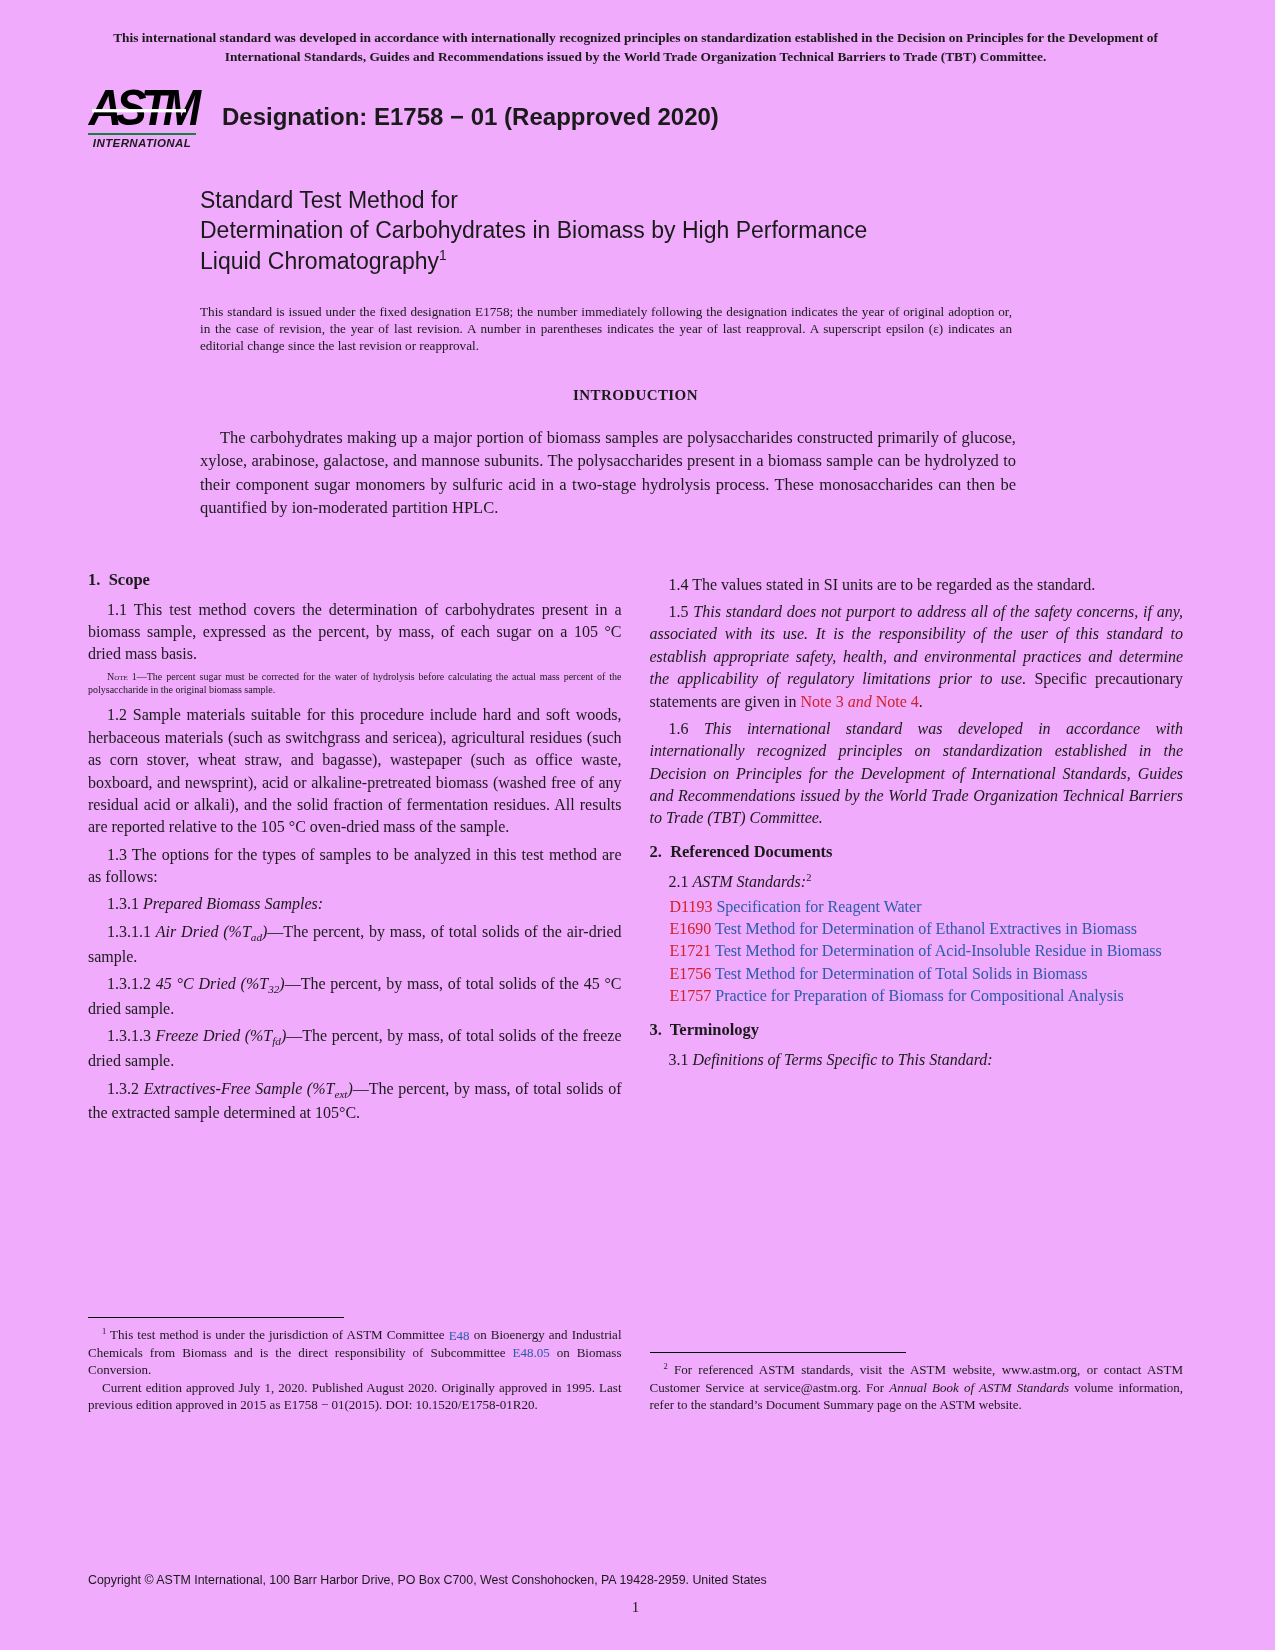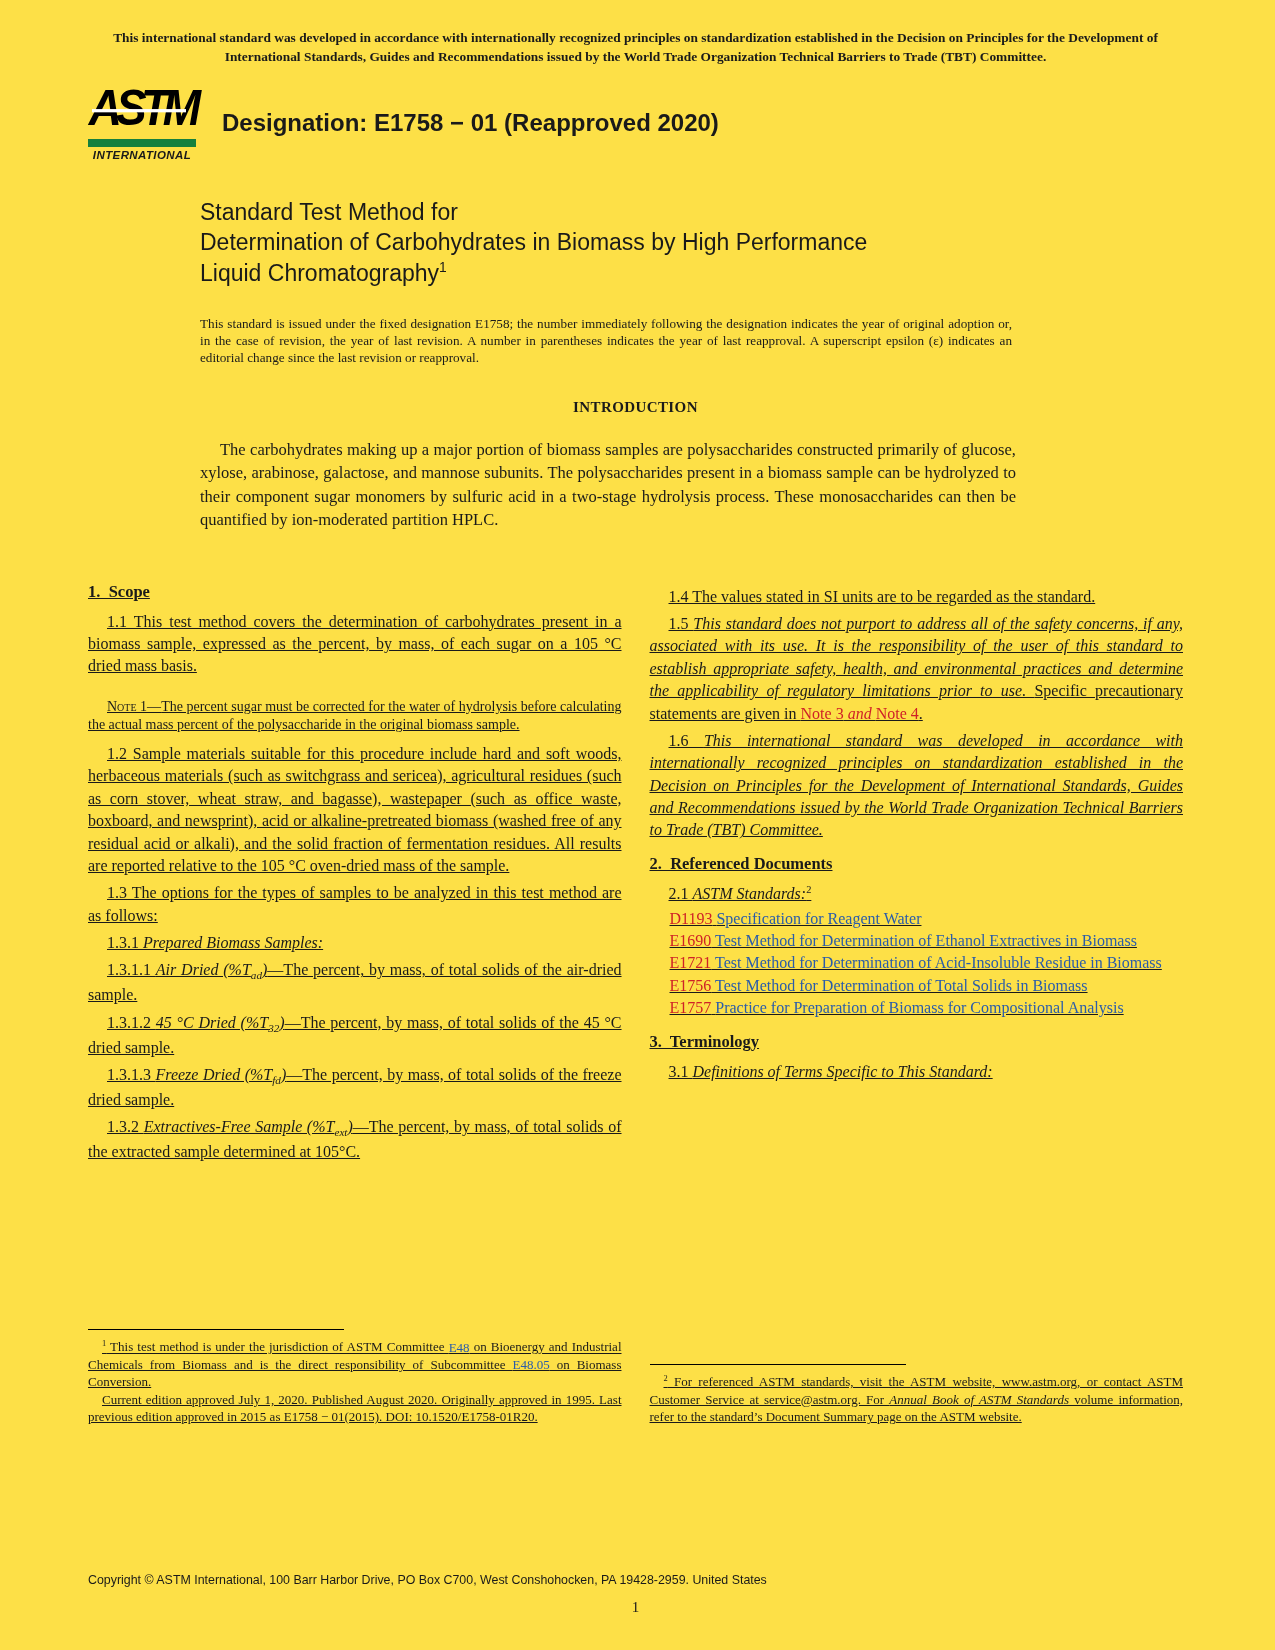--- a/index.html
+++ b/index.html
@@ -5,43 +5,43 @@
   :root{
     --red:#cf2127;
     --blue:#2a5caa;
     --ink:#1a1a1a;
   }
   *{box-sizing:border-box;}
   html,body{margin:0;padding:0;background:#ffffff;}
   .page{
     width:1275px;height:1650px;
     padding:28px 92px 34px 88px;
-    background:#fde047;color:var(--ink);
+    background:#f0abfc;color:var(--ink);
     font-family:"Liberation Serif",serif;
     display:flex;flex-direction:column;
     position:relative;overflow:hidden;
   }
   
   .disclaimer{
     font-weight:bold;font-size:13.4px;line-height:1.45;
     text-align:center;margin:0 0 10px 0;
   }
   
   .brand-row{display:flex;align-items:center;gap:26px;margin:8px 0 0 0;}
   .logo{width:108px;text-align:center;position:relative;flex:0 0 auto;}
   .logo-letters{
     font-family:"Liberation Sans",sans-serif;font-weight:bold;font-style:italic;
     font-size:46px;letter-spacing:-6px;line-height:1;color:#000;
     transform:scaleY(1.08);position:relative;
   }
   .logo-stripe{position:absolute;left:4px;right:10px;top:24px;height:3px;background:#fff;}
   .logo-sub{
     font-family:"Liberation Sans",sans-serif;font-weight:bold;font-style:italic;
-    font-size:11.5px;letter-spacing:.4px;border-top:8px solid #15803d;
-    margin-top:8px;padding-top:2px;
+    font-size:11.5px;letter-spacing:.4px;border-top:2px solid #15803d;
+    margin-top:2px;padding-top:2px;
   }
   .designation{
     font-family:"Liberation Sans",sans-serif;font-weight:bold;font-size:24px;
     white-space:pre-wrap;
   }
   
   .title-block{margin:36px 0 0 112px;}
   .doc-title{
     font-family:"Liberation Sans",sans-serif;font-weight:normal;
     font-size:23px;line-height:1.33;margin:0;max-width:680px;
@@ -55,31 +55,31 @@
   
   .intro-heading{
     text-align:center;font-size:15px;font-weight:bold;
     letter-spacing:.4px;margin:32px 0 0 0;
   }
   .intro-body{
     margin:22px 0 0 112px;width:816px;
     font-size:16.5px;line-height:1.42;text-align:justify;text-indent:20px;
   }
   
-  .columns{display:flex;gap:28px;margin-top:38px;height:856px;text-decoration:underline;}
+  .columns{display:flex;gap:28px;margin-top:38px;height:856px;}
   .col{flex:1 1 0;display:flex;flex-direction:column;min-width:0;}
   .sec-heading{
     font-size:16.5px;font-weight:bold;margin:12px 0 4px 0;white-space:pre-wrap;
   }
   .body-p{
     margin:5px 0 0 0;font-size:16px;line-height:1.40;
     text-align:justify;text-indent:19px;
   }
   .note{
-    margin:20px 0 3px 0;font-size:14px;line-height:1.33;
+    margin:4px 0 3px 0;font-size:10px;line-height:1.33;
     text-align:justify;text-indent:19px;
   }
   .note-label{font-variant:small-caps;}
   sub{font-size:70%;}
   sup{font-size:65%;}
   a{color:inherit;text-decoration:none;cursor:pointer;}
   .red{color:var(--red);}
   .blue{color:var(--blue);margin-top:35px;}
   .refs{margin:2px 0 0 0;}
   .ref{

